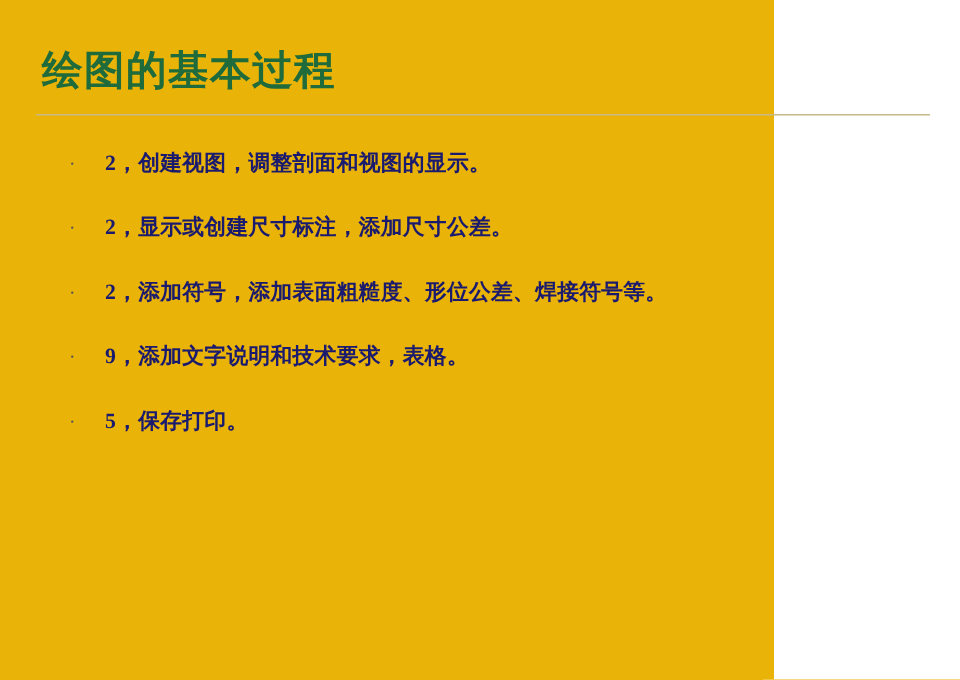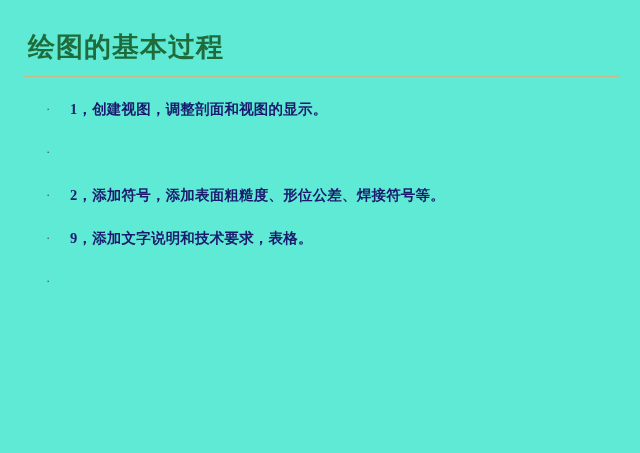--- a/index.html
+++ b/index.html
@@ -8,24 +8,24 @@
   }
   body {
     width: 640px;
     height: 453px;
     background: #ffffff;
     font-family: "Liberation Serif", "DejaVu Serif", serif;
     overflow: hidden;
   }
   .slide {
     position: relative;
-    width: 640px;
+    width: 516px;
     height: 453px;
     box-sizing: border-box;
-    background: #5eead4;
+    background: #eab308;
   }
   .title-area {
     position: absolute;
     left: 28px;
     top: 30px;
     width: 584px;
   }
   .slide-title {
     font-family: "Liberation Serif", "DejaVu Serif", serif;
     font-size: 27px;
@@ -81,36 +81,38 @@
   <div class="title-area">
     <div class="slide-title">绘图的基本过程</div>
   </div>
 
   <div class="title-rule"></div>
 
   <div class="content">
 
     <div class="bullet-row">
       <span class="bullet-mark">·</span>
-      <span class="bullet-text">1，创建视图，调整剖面和视图的显示。</span>
+      <span class="bullet-text">2，创建视图，调整剖面和视图的显示。</span>
     </div>
 
     <div class="bullet-row">
       <span class="bullet-mark">·</span>
+      <span class="bullet-text">2，显示或创建尺寸标注，添加尺寸公差。</span>
     </div>
 
     <div class="bullet-row">
       <span class="bullet-mark">·</span>
       <span class="bullet-text">2，添加符号，添加表面粗糙度、形位公差、焊接符号等。</span>
     </div>
 
     <div class="bullet-row">
       <span class="bullet-mark">·</span>
       <span class="bullet-text">9，添加文字说明和技术要求，表格。</span>
     </div>
 
     <div class="bullet-row">
       <span class="bullet-mark">·</span>
+      <span class="bullet-text">5，保存打印。</span>
     </div>
 
   </div>
 
 </div>
 
 </body></html>

